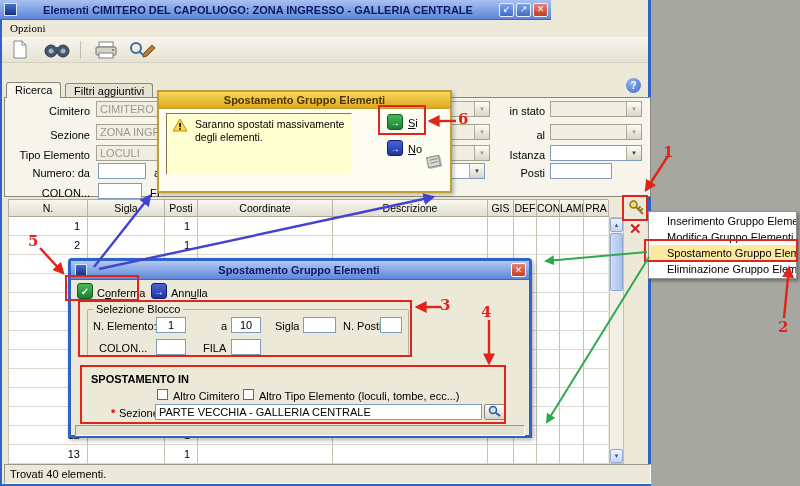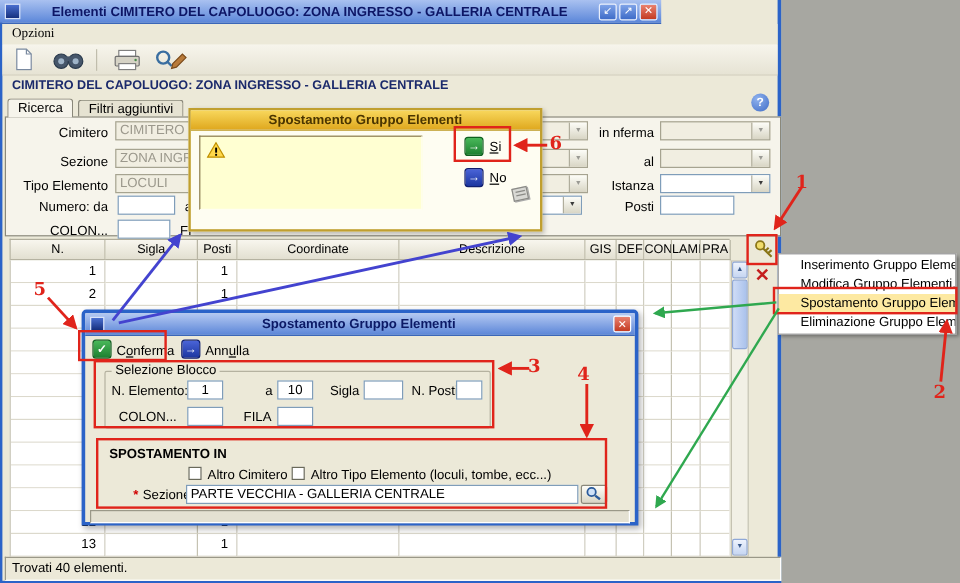--- a/index.html
+++ b/index.html
@@ -187,21 +187,20 @@
         <circle cx="19" cy="9" r="1" fill="#4a8a4a"></circle>
       </svg>
       <svg class="abs" style="left:126px;top:4px" width="28" height="18">
         <circle cx="8" cy="7" r="5" fill="none" stroke="#3a6ea0" stroke-width="2"></circle>
         <line x1="11" y1="10" x2="15" y2="14" stroke="#3a6ea0" stroke-width="2"></line>
         <path d="M16 12 l8 -8 l3 3 l-8 8 l-4 1 z" fill="#b87a3a" stroke="#7a4a1a"></path>
       </svg>
       <span class="help-btn">?</span>
     </div>
 
-    <div class="hdr-label">CIMITERO DEL CAPOLUOGO: ZONA INGRESSO - GALLERIA CENTRALE</div>
 
     <div class="tab active">Ricerca</div>
     <div class="tab inactive">Filtri aggiuntivi</div>
 
     <div class="form-panel"></div>
     <span class="flabel" style="left:8px;top:105px">Cimitero</span>
     <div class="combo" style="left:94px;top:101px;width:394px">
       <span>CIMITERO DEL</span>
       <span class="drop">▼</span>
     </div>
@@ -219,21 +218,21 @@
     <input class="tinput" style="left: 96px; top: 163px; width: 48px;">
     <span class="abs" style="left:152px;top:167px">a</span>
     <div class="combo enabled" style="left:349px;top:163px;width:134px">
       <span></span>
       <span class="drop">▼</span>
     </div>
     <span class="flabel" style="left:8px;top:187px">COLON...</span>
     <input class="tinput" style="left: 96px; top: 183px; width: 44px;">
     <span class="abs" style="left:148px;top:187px;width:10px;overflow:hidden;white-space:nowrap">FILA</span>
 
-    <span class="frlabel" style="left:488px;top:105px">in nferma</span>
+    <span class="frlabel" style="left:488px;top:105px">in stato</span>
     <div class="combo" style="left:548px;top:101px;width:92px">
       <span></span><span class="drop">▼</span>
     </div>
     <span class="frlabel" style="left:488px;top:129px">al</span>
     <div class="combo" style="left:548px;top:124px;width:92px">
       <span></span><span class="drop">▼</span>
     </div>
     <span class="frlabel" style="left:488px;top:149px">Istanza</span>
     <div class="combo enabled" style="left:548px;top:145px;width:92px">
       <span></span><span class="drop">▼</span>
@@ -426,20 +425,21 @@
 
   <div class="toast">
     <div class="toast-title">Spostamento Gruppo Elementi</div>
     <div class="msg-box">
       <svg class="warn-icon" width="16" height="14">
         <path d="M8 1 L15 13 H1 Z" fill="#ffd84a" stroke="#c09000"></path>
         <rect x="7.3" y="5" width="1.6" height="4.2" fill="#000"></rect>
         <rect x="7.3" y="10.2" width="1.6" height="1.6" fill="#000"></rect>
       </svg>
       <div class="msg-text">
+        <div>Saranno spostati massivamente degli elementi.</div>
       </div>
     </div>
     <span class="mini-btn-icon mini-green" style="left:228px;top:22px">→</span>
     <span class="mini-lbl" style="left:249px;top:25px"><span></span><u>S</u><span>i</span></span>
     <span class="mini-btn-icon mini-blue" style="left:228px;top:48px">→</span>
     <span class="mini-lbl" style="left:249px;top:51px"><span></span><u>N</u><span>o</span></span>
     <span class="note-icon"></span>
   </div>
 
   <div class="dialog">

